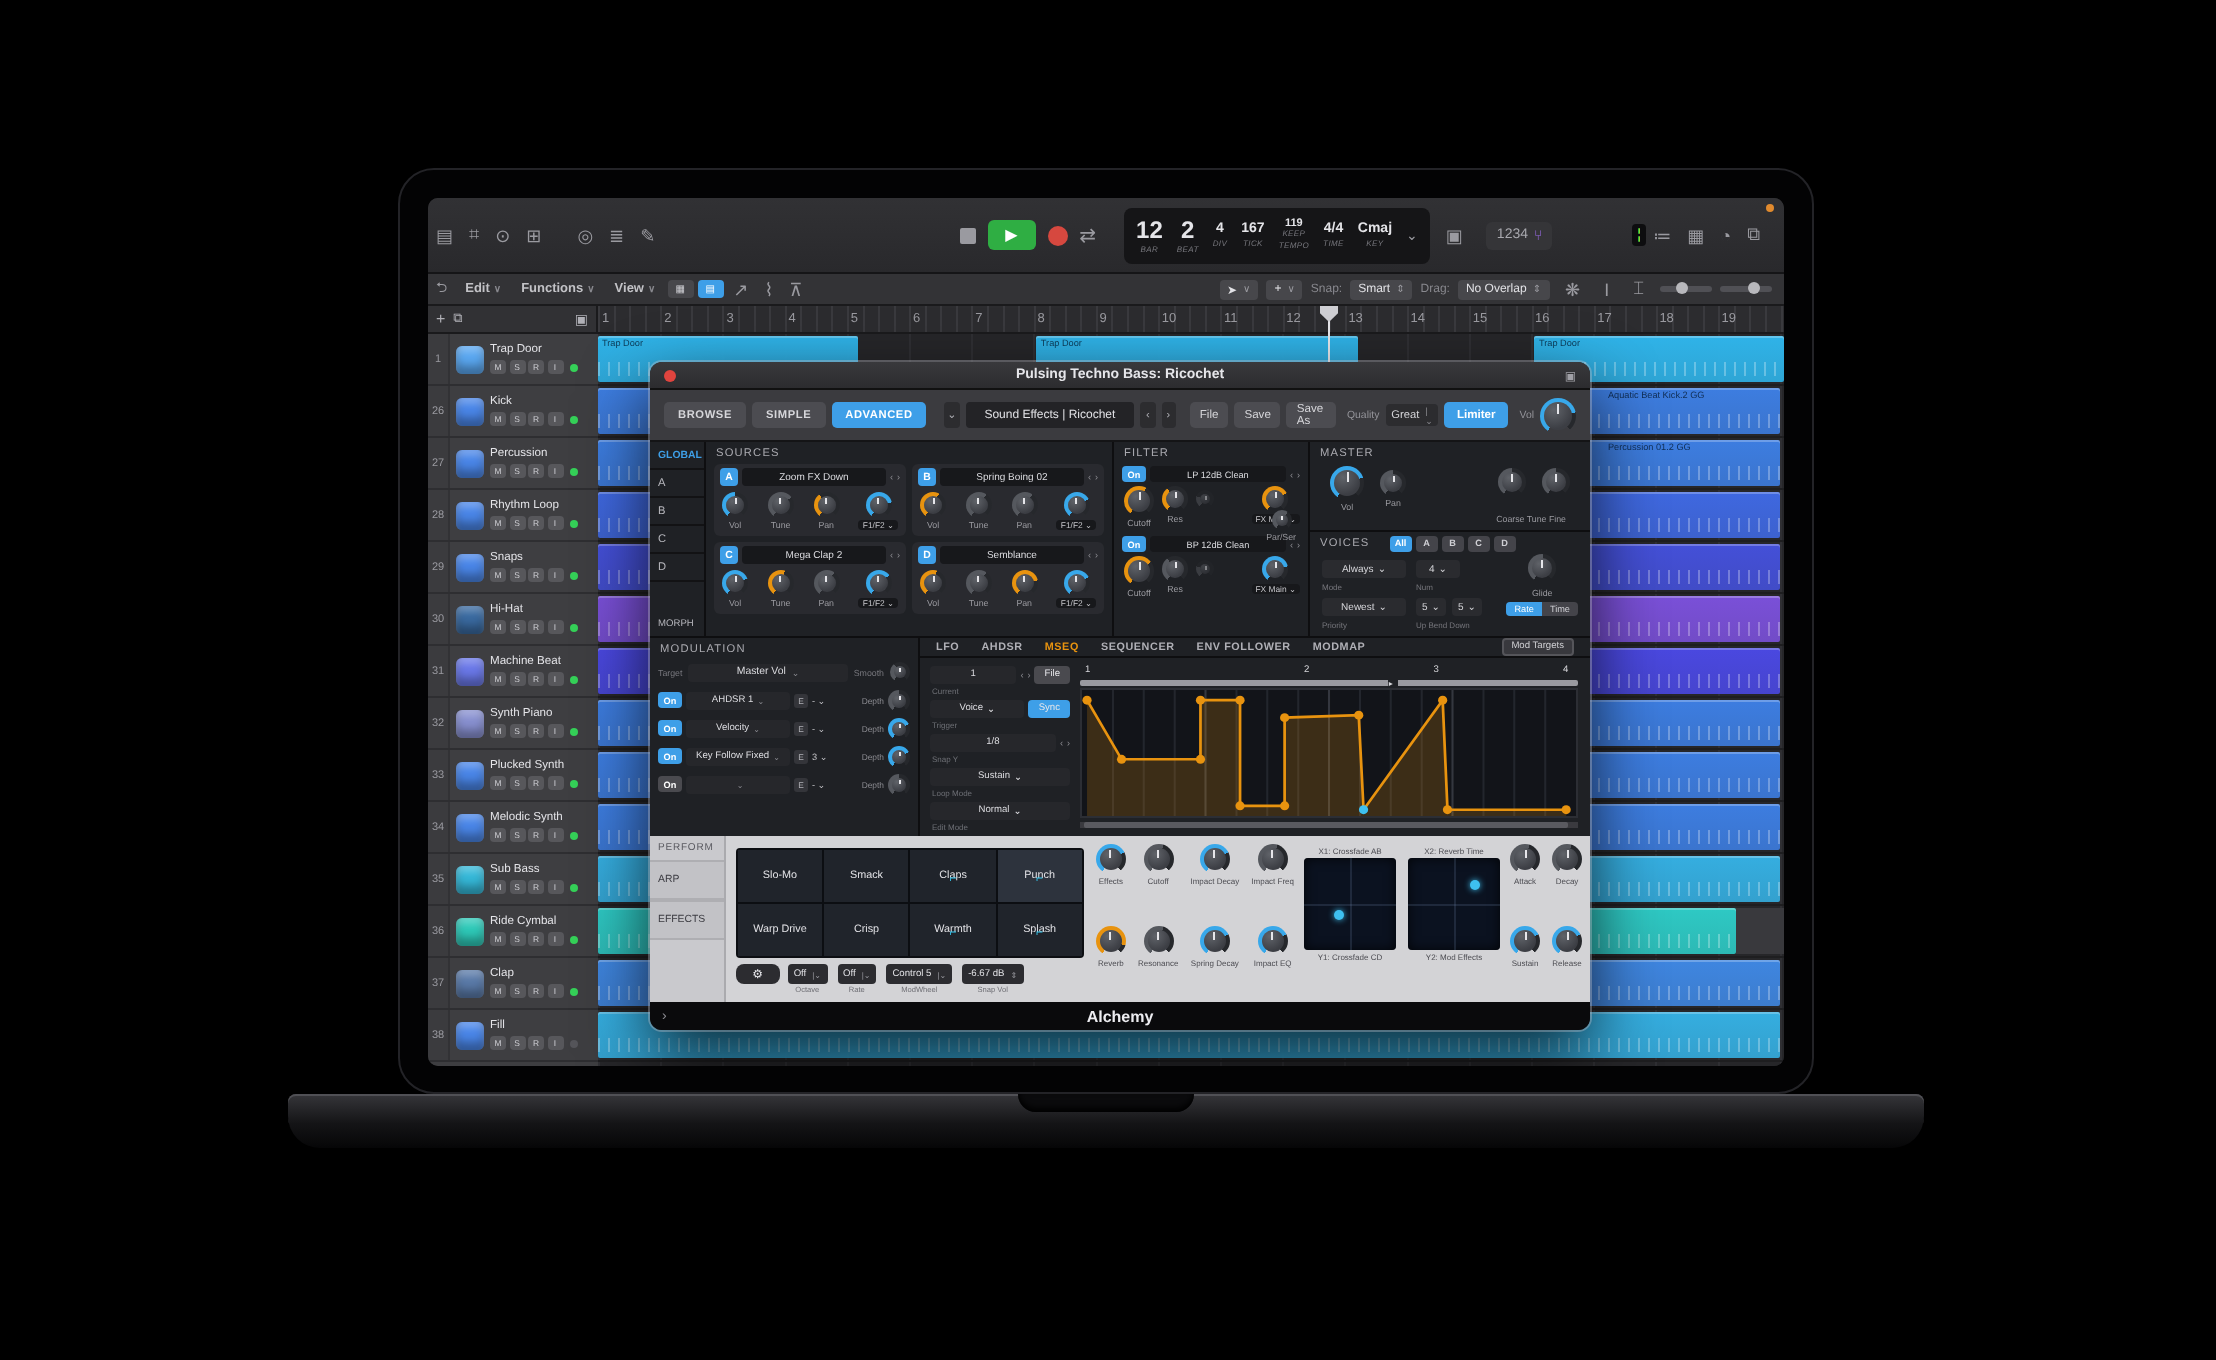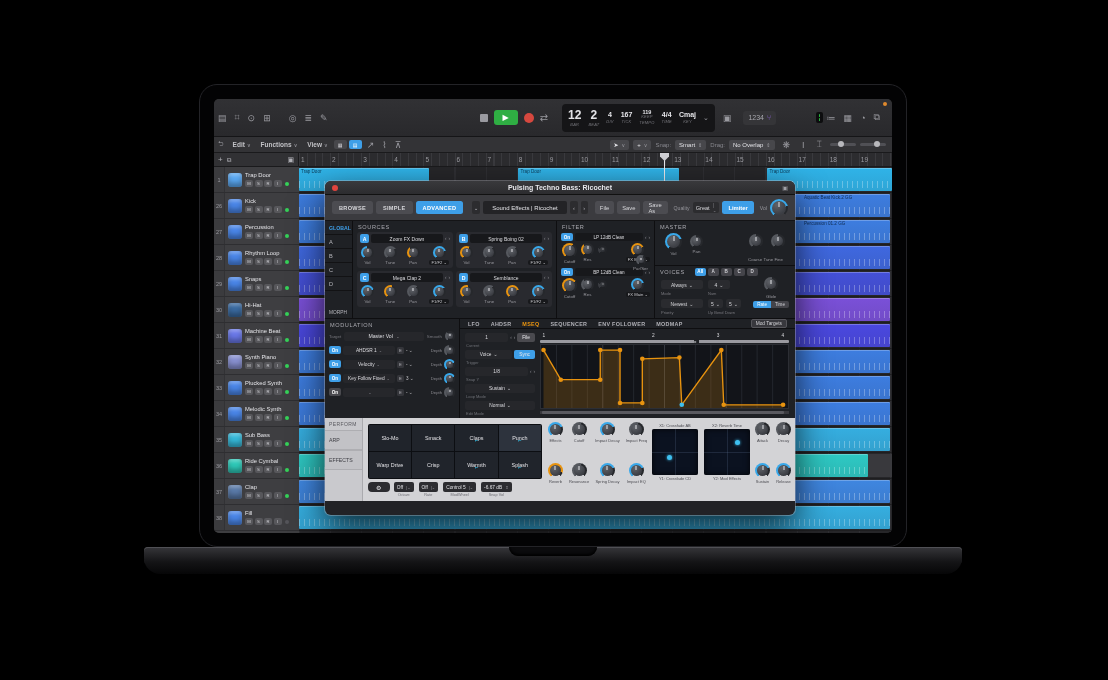--- a/index.html
+++ b/index.html
@@ -1306,19 +1306,23 @@
               <span class="kstack">
                 <span class="kn arc-c" style="width: 15px; height: 15px; --fill: 58%;">
                   <i></i>
                 </span>
                 <span class="klabel">Release</span>
               </span>
             </div>
         </div>
       </div>
 
+      <div class="pfoot">
+        <span class="chev">›</span>
+        <span class="aname">Alchemy</span>
+      </div>
     </div>
   </div>
 
   <div class="base">
       <div class="base-notch"></div>
     </div>
 </div>
 
 </body></html>

